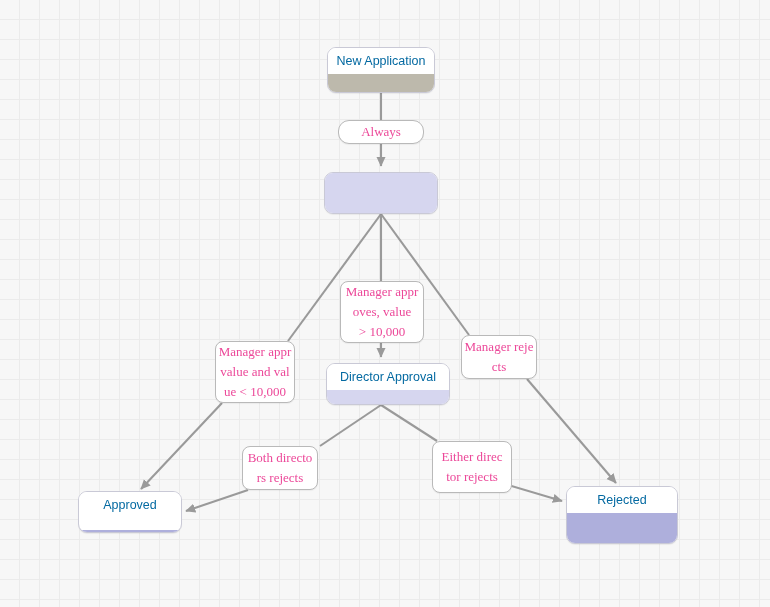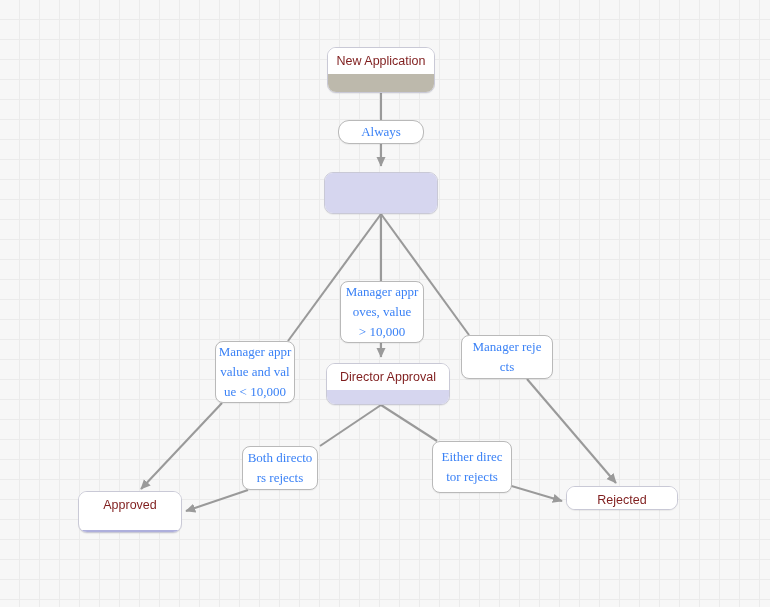--- a/index.html
+++ b/index.html
@@ -47,21 +47,21 @@
     border-radius: 9px;
     background: #ffffff;
     overflow: hidden;
     display: flex;
     flex-direction: column;
     box-shadow: 0 1px 1px rgba(0,0,0,0.06);
   }
   .node-title {
     flex: 0 0 auto;
     background: #ffffff;
-    color: #7f1d1d;
+    color: #0369a1;
     font-size: 12.5px;
     line-height: 15px;
     text-align: center;
     padding: 6px 8px 5px 8px;
     white-space: nowrap;
     font-family: "Liberation Sans", sans-serif;
   }
   .node-bar {
     flex: 1 1 auto;
     min-height: 16px;
@@ -70,21 +70,21 @@
   .node.mid   .node-bar { background: #d6d6ef; }
   .node.final .node-bar { background: #aeafdc; }
 
   
   .edge-label {
     position: absolute;
     box-sizing: border-box;
     border: 1px solid #b9b9b9;
     border-radius: 8px;
     background: #ffffff;
-    color: #3b82f6;
+    color: #ec4899;
     font-family: "Liberation Serif", serif;
     font-size: 13px;
     line-height: 20px;
     text-align: center;
     display: flex;
     flex-direction: column;
     justify-content: center;
     align-items: center;
     padding: 3px 0;
     box-shadow: 0 1px 1px rgba(0,0,0,0.05);
@@ -138,40 +138,40 @@
         <div class="node-bar"></div>
       </div>
       <div class="node mid" style="left: 326px; top: 363px; width: 124px; height: 42px;">
         <div class="node-title">Director Approval</div>
         <div class="node-bar"></div>
       </div>
       <div class="node final" style="left: 78px; top: 491px; width: 104px; height: 42px; gap: 12px;">
         <div class="node-title">Approved</div>
         <div class="node-bar"></div>
       </div>
-      <div class="node final" style="left: 566px; top: 486px; width: 112px; height: 24px;">
+      <div class="node final" style="left: 566px; top: 486px; width: 112px; height: 58px;">
         <div class="node-title">Rejected</div>
         <div class="node-bar"></div>
       </div>
     </div>
   <div id="labels-layer">
       <div class="edge-label pill" style="left: 338px; top: 120px; width: 86px; height: 24px;">
         <span>Always</span>
       </div>
       <div class="edge-label" style="left: 340px; top: 281px; width: 84px; height: 62px;">
         <span>Manager appr</span>
         <span>oves, value</span>
         <span>&gt; 10,000</span>
       </div>
       <div class="edge-label" style="left: 215px; top: 341px; width: 80px; height: 62px;">
         <span>Manager appr</span>
         <span>value and val</span>
         <span>ue &lt; 10,000</span>
       </div>
-      <div class="edge-label" style="left: 461px; top: 335px; width: 92px; height: 44px;">
+      <div class="edge-label" style="left: 461px; top: 335px; width: 76px; height: 44px;">
         <span>Manager reje</span>
         <span>cts</span>
       </div>
       <div class="edge-label" style="left: 242px; top: 446px; width: 76px; height: 44px;">
         <span>Both directo</span>
         <span>rs rejects</span>
       </div>
       <div class="edge-label" style="left: 432px; top: 441px; width: 80px; height: 52px;">
         <span>Either direc</span>
         <span>tor rejects</span>

